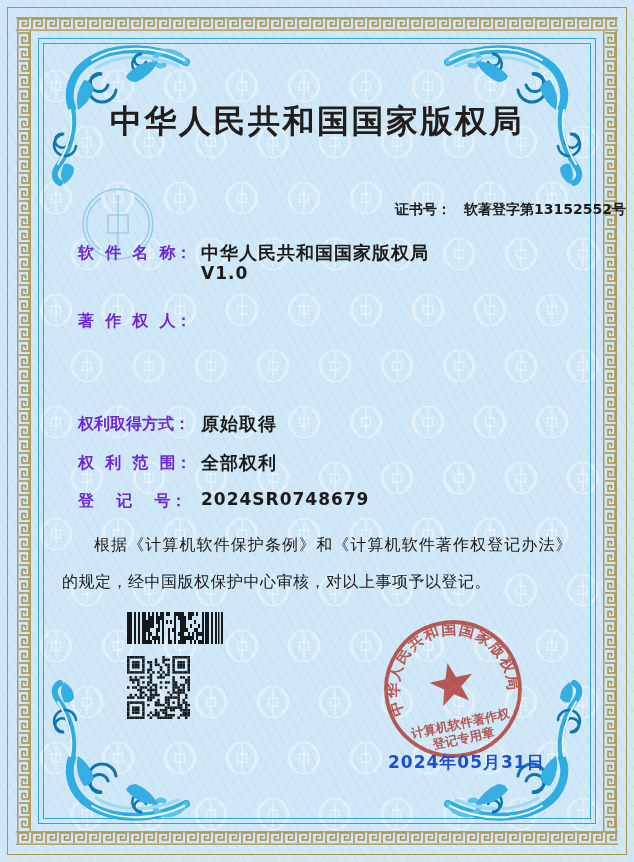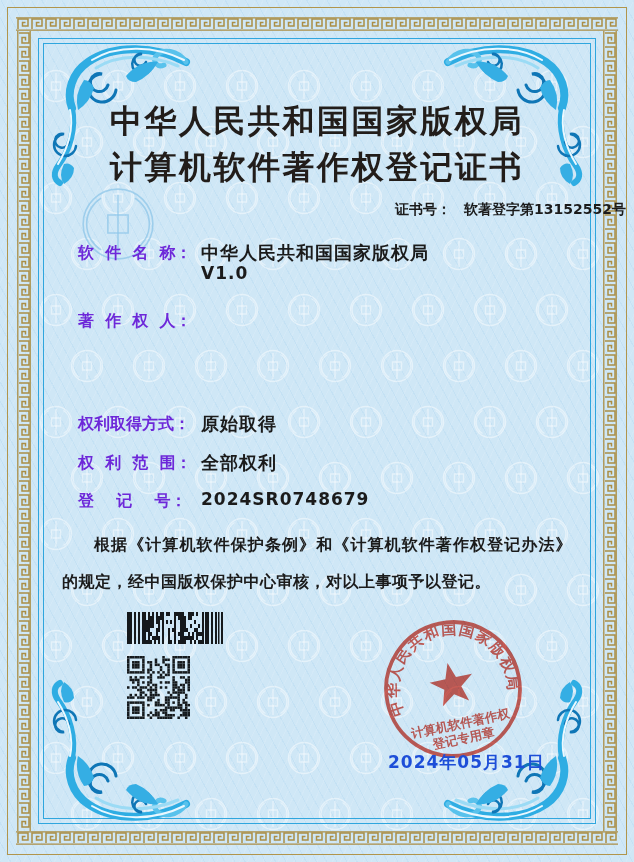--- a/index.html
+++ b/index.html
@@ -27,21 +27,21 @@
   .big-emblem{position:absolute;left:80px;top:186px;pointer-events:none;}
   .title{position:absolute;left:0;width:634px;text-align:center;
     font-family:"Liberation Serif","DejaVu Serif",serif;font-weight:900;
     font-size:32px;letter-spacing:2.5px;color:#221d1a;}
   .title.l1{top:100px;}
   .title.l2{top:146px;}
   .certno{position:absolute;left:395px;top:201px;font-size:14px;font-weight:700;color:#1b1b1b;white-space:nowrap;}
   .certno .val{margin-left:13px;}
   .flabel{position:absolute;left:78px;font-size:16px;font-weight:700;color:#6d28d9;white-space:pre;}
   .fvalue{position:absolute;left:201px;font-size:18px;font-weight:700;color:#1b1b1b;letter-spacing:1px;white-space:nowrap;}
-  .statement{position:absolute;left:62px;top:526px;width:510px;font-size:16px;font-weight:700;
+  .statement{position:absolute;left:62px;top:526px;width:510px;font-size:16px;font-weight:400;
     color:#1b1b1b;line-height:37px;text-indent:2em;letter-spacing:0.5px;text-align:justify;}
   .barcode{position:absolute;left:127px;top:612px;line-height:0;}
   .qrcode{position:absolute;left:127px;top:656px;line-height:0;}
   .seal{position:absolute;left:377px;top:613px;width:152px;height:152px;line-height:0;
     transform:rotate(-12deg);opacity:0.92;mix-blend-mode:multiply;}
   .date{position:absolute;left:388px;top:751px;font-size:17px;font-weight:700;color:#1d4ed8;letter-spacing:1px;z-index:5;}
   .defs-holder{position:absolute;width:0;height:0;overflow:hidden;}
 </style>
 </head>
 <body>
@@ -488,21 +488,20 @@
       </g>
     </svg></div>
 
   <svg class="big-emblem" width="76" height="76">
     <g stroke="#8ec6e8" stroke-opacity="0.75" fill="none" stroke-width="0.7" transform="translate(38,38) scale(2.25)">
       <use href="#wm"></use>
     </g>
   </svg>
 
   <div class="title l1">中华人民共和国国家版权局</div>
-  <div class="title l2">计算机软件著作权登记证书</div>
 
   <div class="certno">
     <span>证书号：</span><span class="val">软著登字第13152552号</span>
   </div>
 
   <div class="flabel" style="top:243px">软  件  名  称：</div>
   <div class="fvalue" style="top:241px">中华人民共和国国家版权局</div>
   <div class="fvalue" style="top:263px;font-size:17px">V1.0</div>
 
   <div class="flabel" style="top:311px">著  作  权  人：</div>

